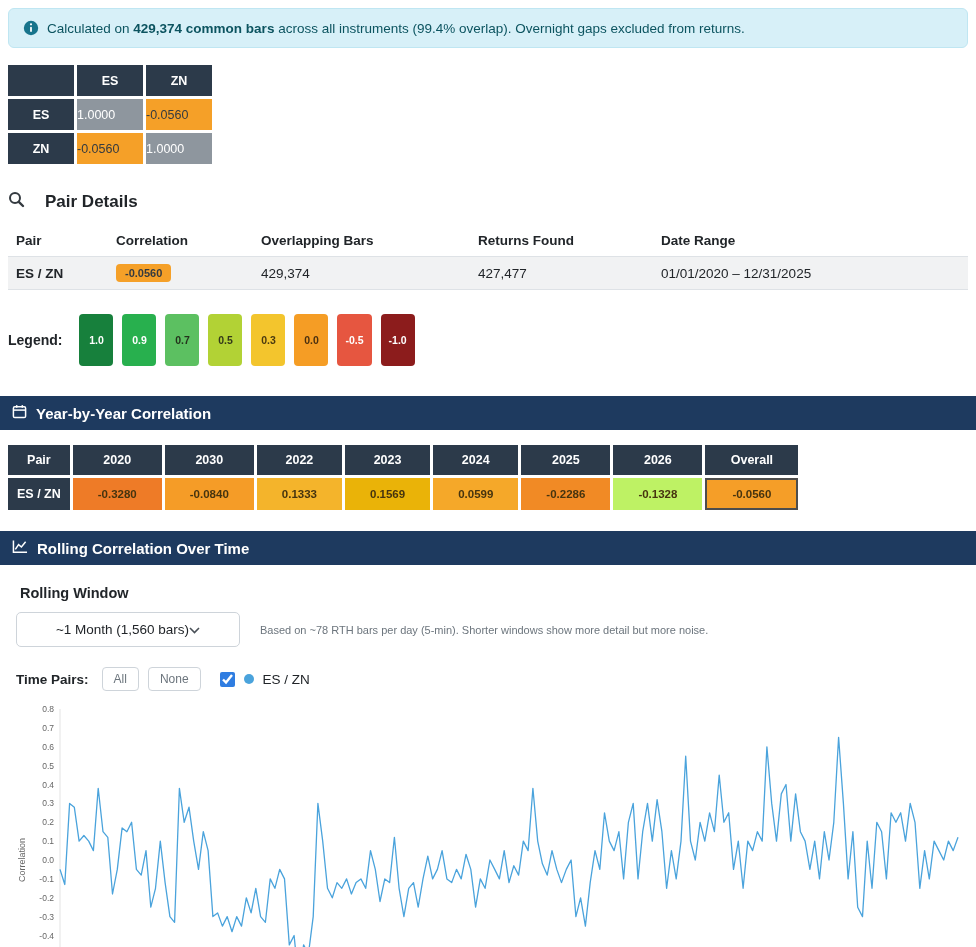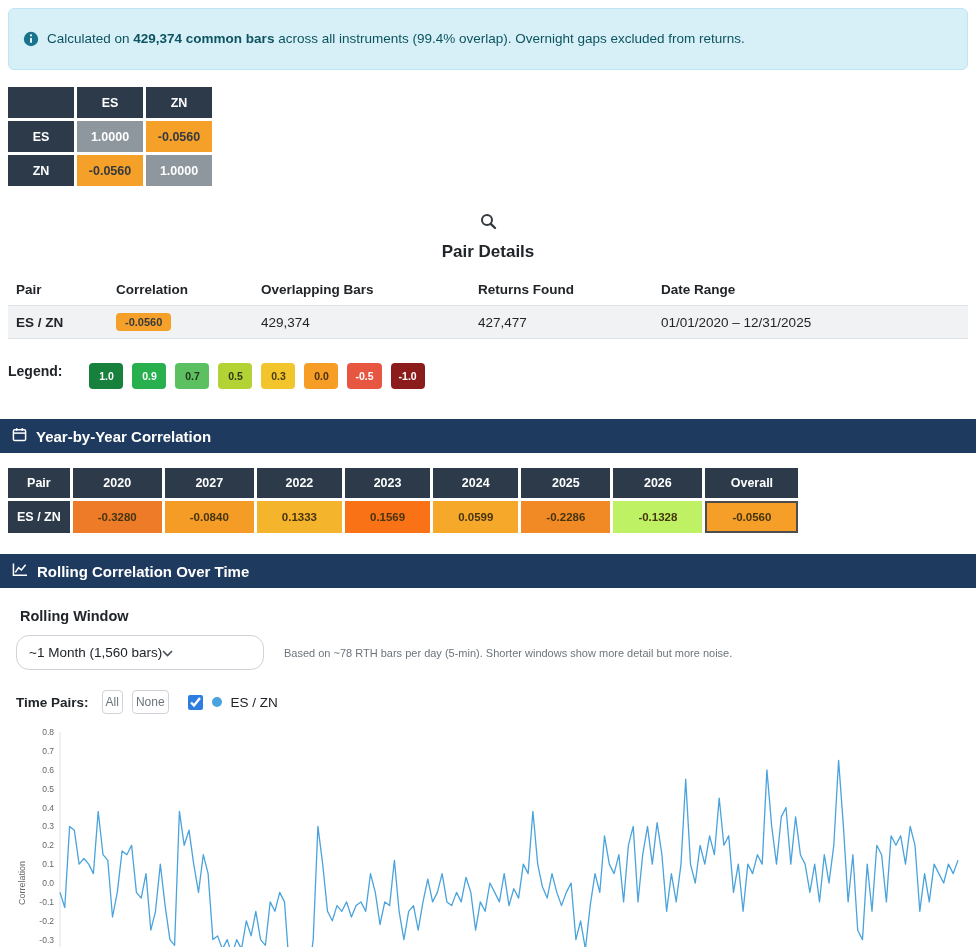--- a/index.html
+++ b/index.html
@@ -11,66 +11,65 @@
     font-size: 14px;
   }
 
   
   .banner {
     margin: 8px;
     background: #d7f0f8;
     border: 1px solid #bfe6f2;
     color: #0c5460;
     border-radius: 6px;
-    padding: 22px 14px;
+    padding: 11px 14px;
     font-size: 13.5px;
     display: flex;
-    align-items: flex-start;
+    align-items: center;
     gap: 8px;
   }
   .banner b { font-weight: bold; }
   .info-icon { flex: 0 0 auto; display: inline-flex; }
 
   
   table.matrix { border-collapse: separate; border-spacing: 3px; margin: 14px 5px 6px; }
   .m-head {
     background: #2c3a4a; color: #fff; font-weight: bold; font-size: 12.5px;
     width: 66px; height: 31px; text-align: center; vertical-align: middle;
   }
   .m-cell {
-    width: 66px; height: 16px; text-align: center; vertical-align: middle;
-    font-weight: bold; font-size: 12.5px;
+    width: 66px; height: 16px; vertical-align: middle;
+    font-weight: normal; font-size: 12.5px;
   }
 
   
   .section-title {
-    display: flex; align-items: center; gap: 7px;
+    display: flex; align-items: center; gap: 20px;
     font-size: 17px; font-weight: bold; color: #212529;
     margin: 24px 8px 12px;
-    flex-direction: column;
   }
   table.details { width: 960px; margin: 0 8px; border-collapse: collapse; }
   table.details th {
     text-align: left; font-weight: bold; font-size: 13.5px;
     padding: 8px 8px; border-bottom: 1px solid #dee2e6; color: #212529;
   }
   table.details td { padding: 7px 8px; font-size: 13.5px; border-bottom: 1px solid #dee2e6; }
   table.details tbody tr { background: #f1f2f3; }
   .pair-cell { font-weight: bold; }
   .corr-badge {
     display: inline-block; padding: 3px 9px; border-radius: 4px;
     font-size: 11px; font-weight: bold; color: #343a40;
   }
   .col-pair { width: 100px; } .col-corr { width: 145px; } .col-bars { width: 217px; } .col-ret { width: 183px; }
 
   
-  .legend-row { display: flex; gap: 19px; margin: 24px 8px 30px; }
+  .legend-row { display: flex; align-items: center; gap: 9px; margin: 24px 8px 30px; }
   .legend-label { font-weight: bold; font-size: 14px; margin-right: 8px; }
   .chip {
-    min-width: 34px; padding: 7px 8px; border-radius: 4px;
+    min-width: 34px; padding: 20px 8px; border-radius: 4px;
     font-size: 10.5px; font-weight: bold; text-align: center;
   }
 
   
   .section-bar {
     background: #1e3a5f; color: #fff; font-weight: bold; font-size: 15px;
     padding: 8px 12px; display: flex; align-items: center; gap: 9px;
   }
   .bar-gap { margin-top: 28px; }
 
@@ -82,30 +81,30 @@
   }
   .y-pair { background: #2c3a4a; color: #fff; font-weight: bold; font-size: 12.5px; padding: 8px 9px; text-align: center; }
   .y-cell { font-weight: bold; font-size: 11.5px; text-align: center; padding: 8px 25px; color: #46340f; }
   .y-cell.overall { border: 2px solid #4d4d4d; }
 
   
   .rolling-body { padding: 14px 8px 4px; }
   .rw-label { font-weight: bold; font-size: 14.5px; margin: 6px 0 11px 12px; }
   .rw-row { display: flex; align-items: center; gap: 20px; margin-left: 8px; }
   .select-box {
-    border: 1px solid #ced4da; border-radius: 13px; padding: 9px 12px; width: 248px;
-    display: flex; justify-content: flex-start; align-items: center;
+    border: 1px solid #ced4da; border-radius: 5px; padding: 9px 12px; width: 224px;
+    display: flex; justify-content: center; align-items: center;
     font-size: 13.5px; color: #212529; background: #fff; cursor: pointer;
   }
   .helper { font-size: 11px; color: #6c757d; }
   .pairs-row { display: flex; align-items: center; gap: 9px; margin: 20px 0 10px 8px; font-size: 13.5px; }
   .sp-label { font-weight: bold; margin-right: 4px; }
   .btn-sm {
     border: 1px solid #ced4da; background: #fff; color: #6c757d;
-    border-radius: 4px; padding: 4px 3px; font-size: 12px; cursor: pointer;
+    border-radius: 4px; padding: 4px 11px; font-size: 12px; cursor: pointer;
     font-family: "Liberation Sans", sans-serif;
   }
   .pairs-row input[type=checkbox] { width: 15px; height: 15px; accent-color: #2f7de1; margin-left: 10px; }
   .series-dot { width: 10px; height: 10px; border-radius: 50%; display: inline-block; }
   #chart { display: block; margin: 6px 0 0 6px; }
   #chart text { font-family: "Liberation Sans", sans-serif; }
 </style>
 </head>
 <body>
 
@@ -194,36 +193,36 @@
         <line x1="11" y1="1.2" x2="11" y2="4"></line>
       </svg>
   </span>
   <span>Year-by-Year Correlation</span>
 </div>
 <table class="yearly">
   <thead>
       <tr id="yearly-head">
         <th class="y-head">Pair</th>
         <th class="y-head">2020</th>
-        <th class="y-head">2027</th>
+        <th class="y-head">2030</th>
         <th class="y-head">2022</th>
         <th class="y-head">2023</th>
         <th class="y-head">2024</th>
         <th class="y-head">2025</th>
         <th class="y-head">2026</th>
         <th class="y-head">Overall</th>
       </tr>
     </thead>
   <tbody id="yearly-body">
       <tr>
         <td class="y-pair">ES / ZN</td>
         <td class="y-cell" style="background:#ee7b27">-0.3280</td>
         <td class="y-cell" style="background:#f59c27">-0.0840</td>
         <td class="y-cell" style="background:#f4b42b">0.1333</td>
-        <td class="y-cell" style="background:#f97316">0.1569</td>
+        <td class="y-cell" style="background:#eab308">0.1569</td>
         <td class="y-cell" style="background:#f5a829">0.0599</td>
         <td class="y-cell" style="background:#f18a25">-0.2286</td>
         <td class="y-cell" style="background:#bef264">-0.1328</td>
         <td class="y-cell overall" style="background:#f59e28">-0.0560</td>
       </tr>
     </tbody>
 </table>
 
 <div class="section-bar">
   <span>

